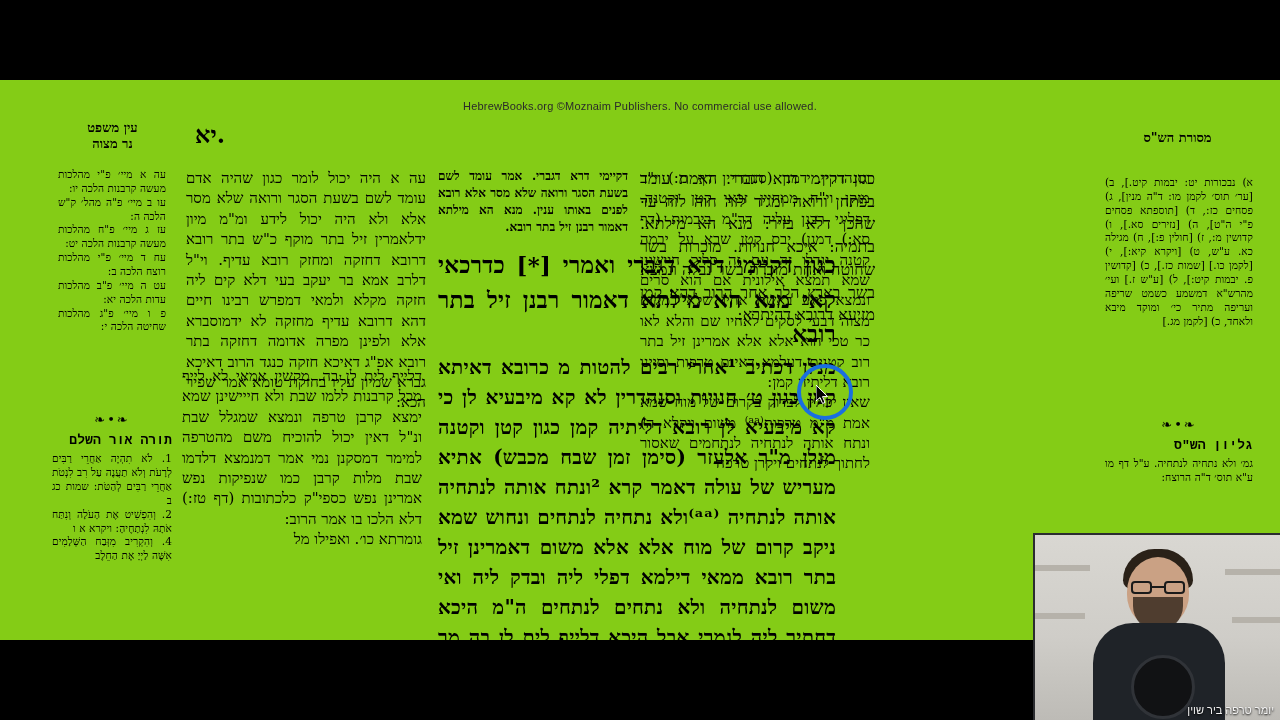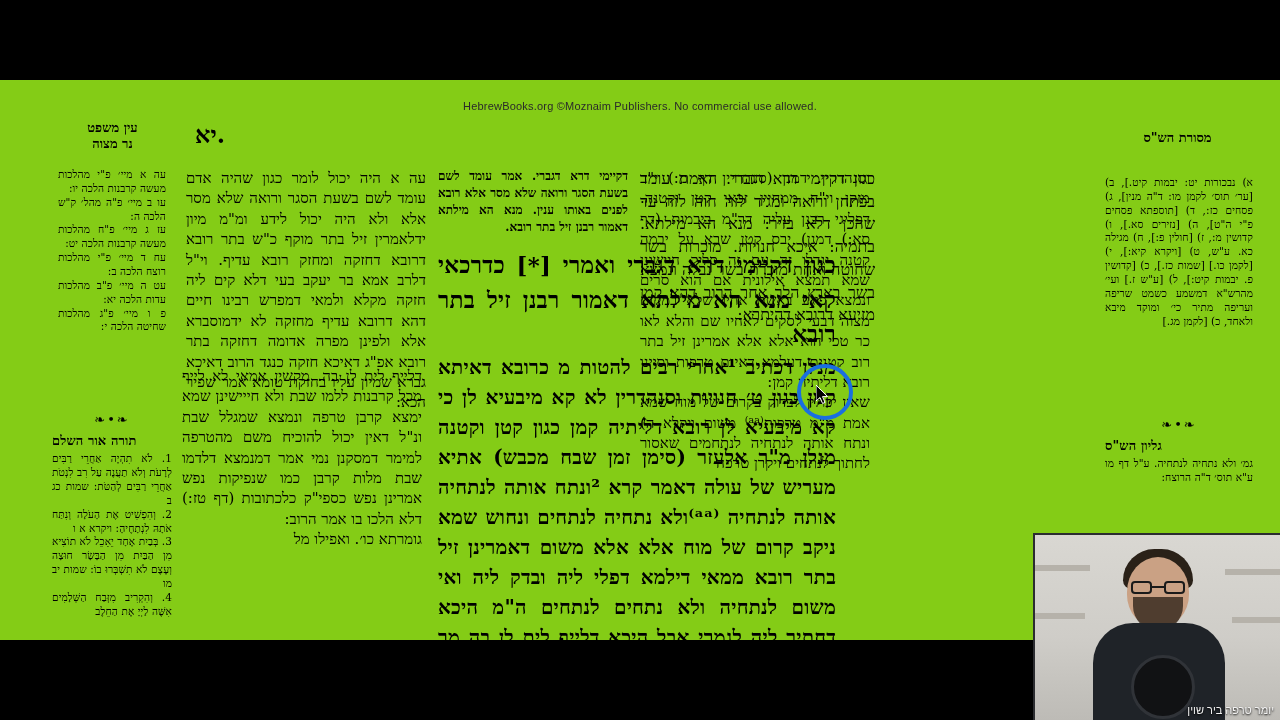--- a/index.html
+++ b/index.html
@@ -53,21 +53,21 @@
 
   
   .micro{
     font-size:10.5px;line-height:1.32;letter-spacing:.1px;
   }
   .ein-mishpat{top:88px;left:58px;width:108px;}
   .mesoras{top:96px;left:1105px;width:148px;}
 
   
   .subhead{
-    font-size:13px;font-weight:bold;text-align:left;margin:4px 0 3px 0;
+    font-size:13px;font-weight:bold;text-align:right;margin:4px 0 3px 0;font-family:Liberation Mono, monospace;
   }
   .ornament{
     text-align:center;font-size:13px;letter-spacing:2px;color:#000;margin:6px 0 2px;
   }
 
   .torah-or{top:325px;left:52px;width:120px;}
   .giliyon{top:330px;left:1105px;width:148px;}
 
   
   .rashi{
@@ -172,21 +172,20 @@
     <p>עח ד מיי׳ פ"י מהלכות רוצח הלכה ב:</p>
     <p>עט ה מיי׳ פ"ב מהלכות עדות הלכה יא:</p>
     <p>פ ו מיי׳ פ"ג מהלכות שחיטה הלכה י:</p>
   </div>
 
   <div class="col micro torah-or">
     <div class="ornament">❧•❧</div>
     <div class="subhead">תורה אור השלם</div>
     <p>1. לֹא תִהְיֶה אַחֲרֵי רַבִּים לְרָעֹת וְלֹא תַעֲנֶה עַל רִב לִנְטֹת אַחֲרֵי רַבִּים לְהַטֹּת: שמות כג ב</p>
     <p>2. וְהִפְשִׁיט אֶת הָעֹלָה וְנִתַּח אֹתָהּ לִנְתָחֶיהָ: ויקרא א ו</p>
-    <p>3. בְּבַיִת אֶחָד יֵאָכֵל לֹא תוֹצִיא מִן הַבַּיִת מִן הַבָּשָׂר חוּצָה וְעֶצֶם לֹא תִשְׁבְּרוּ בוֹ: שמות יב מו</p>
     <p>4. וְהִקְרִיב מִזְּבַח הַשְּׁלָמִים אִשֶּׁה לַיְיָ אֶת הַחֵלֶב</p>
   </div>
 
   <div class="col micro mesoras">
     <p>א) נבכורות יט: יבמות קיט.], ב) [ער׳ תוס׳ לקמן מו: ד"ה מנין], ג) פסחים כז:, ד) [תוספתא פסחים פ"י ה"ט], ה) [נזירים סא.], ו) קדושין מ:, ז) [חולין פ:], ח) מגילה כא. ע"ש, ט) [ויקרא קיא:], י) [לקמן כו.] [שמות כז.], כ) [קדושין פ. יבמות קיט:], ל) [ע"ש ז.] ועי׳ מהרש"א דמשמע כשמט שריפה ועריפה מתיר כי׳ ומוקד מיבא ולאחד, כ) [לקמן מג.]</p>
   </div>
 
   <div class="col micro giliyon">
     <div class="ornament">❧•❧</div>
     <div class="subhead">גליון הש"ס</div>

